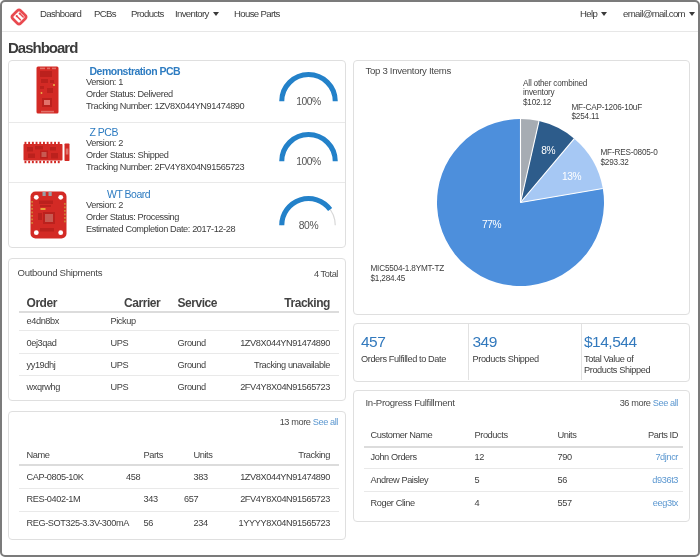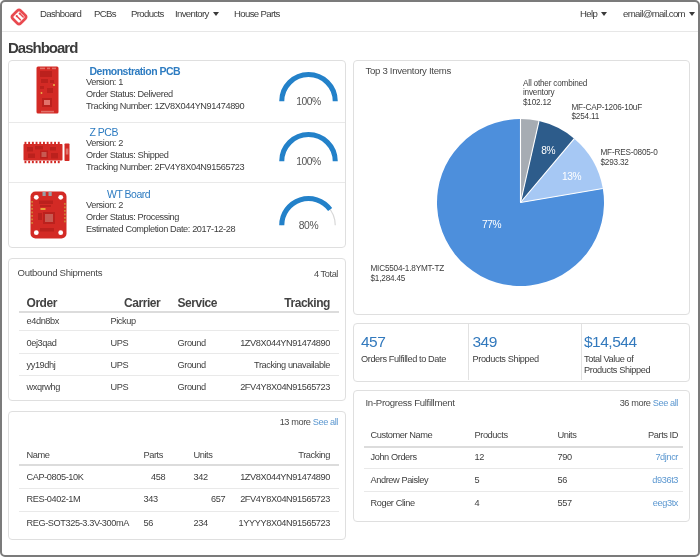--- a/index.html
+++ b/index.html
@@ -186,27 +186,27 @@
 </div>
 
 <div class="card" style="left:6px;top:409px;width:338px;height:129px">
   <div class="abs sm r" style="right:7px;top:5px;color:#4a4a4a">13 more <span class="link">See all</span></div>
   <div class="abs thn" style="left:17.5px;top:38px">Name</div>
   <div class="abs thn" style="left:134.5px;top:38px">Parts</div>
   <div class="abs thn" style="left:184.5px;top:38px">Units</div>
   <div class="abs thn r" style="right:15px;top:38px">Tracking</div>
   <div class="hline" style="top:52px"></div>
   <div class="abs sm" style="left:17.5px;top:59.5px">CAP-0805-10K</div>
-  <div class="abs sm" style="left:142px;top:59.5px">458</div>
-  <div class="abs sm" style="left:184.5px;top:59.5px">342</div>
+  <div class="abs sm" style="left:117px;top:59.5px">458</div>
+  <div class="abs sm" style="left:184.5px;top:59.5px">383</div>
   <div class="abs sm r" style="right:15px;top:59.5px">1ZV8X044YN91474890</div>
   <div class="sep" style="top:75.5px"></div>
   <div class="abs sm" style="left:17.5px;top:82px">RES-0402-1M</div>
   <div class="abs sm" style="left:134.5px;top:82px">343</div>
-  <div class="abs sm" style="left:202px;top:82px">657</div>
+  <div class="abs sm" style="left:175px;top:82px">657</div>
   <div class="abs sm r" style="right:15px;top:82px">2FV4Y8X04N91565723</div>
   <div class="sep" style="top:98.5px"></div>
   <div class="abs sm" style="left:17.5px;top:105.5px">REG-SOT325-3.3V-300mA</div>
   <div class="abs sm" style="left:134.5px;top:105.5px">56</div>
   <div class="abs sm" style="left:184.5px;top:105.5px">234</div>
   <div class="abs sm r" style="right:15px;top:105.5px">1YYYY8X04N91565723</div>
 </div>
 
 <div class="card" style="left:351px;top:58px;width:337px;height:255px">
   <div class="abs ct" style="left:11.5px;top:3.5px">Top 3 Inventory Items</div>

